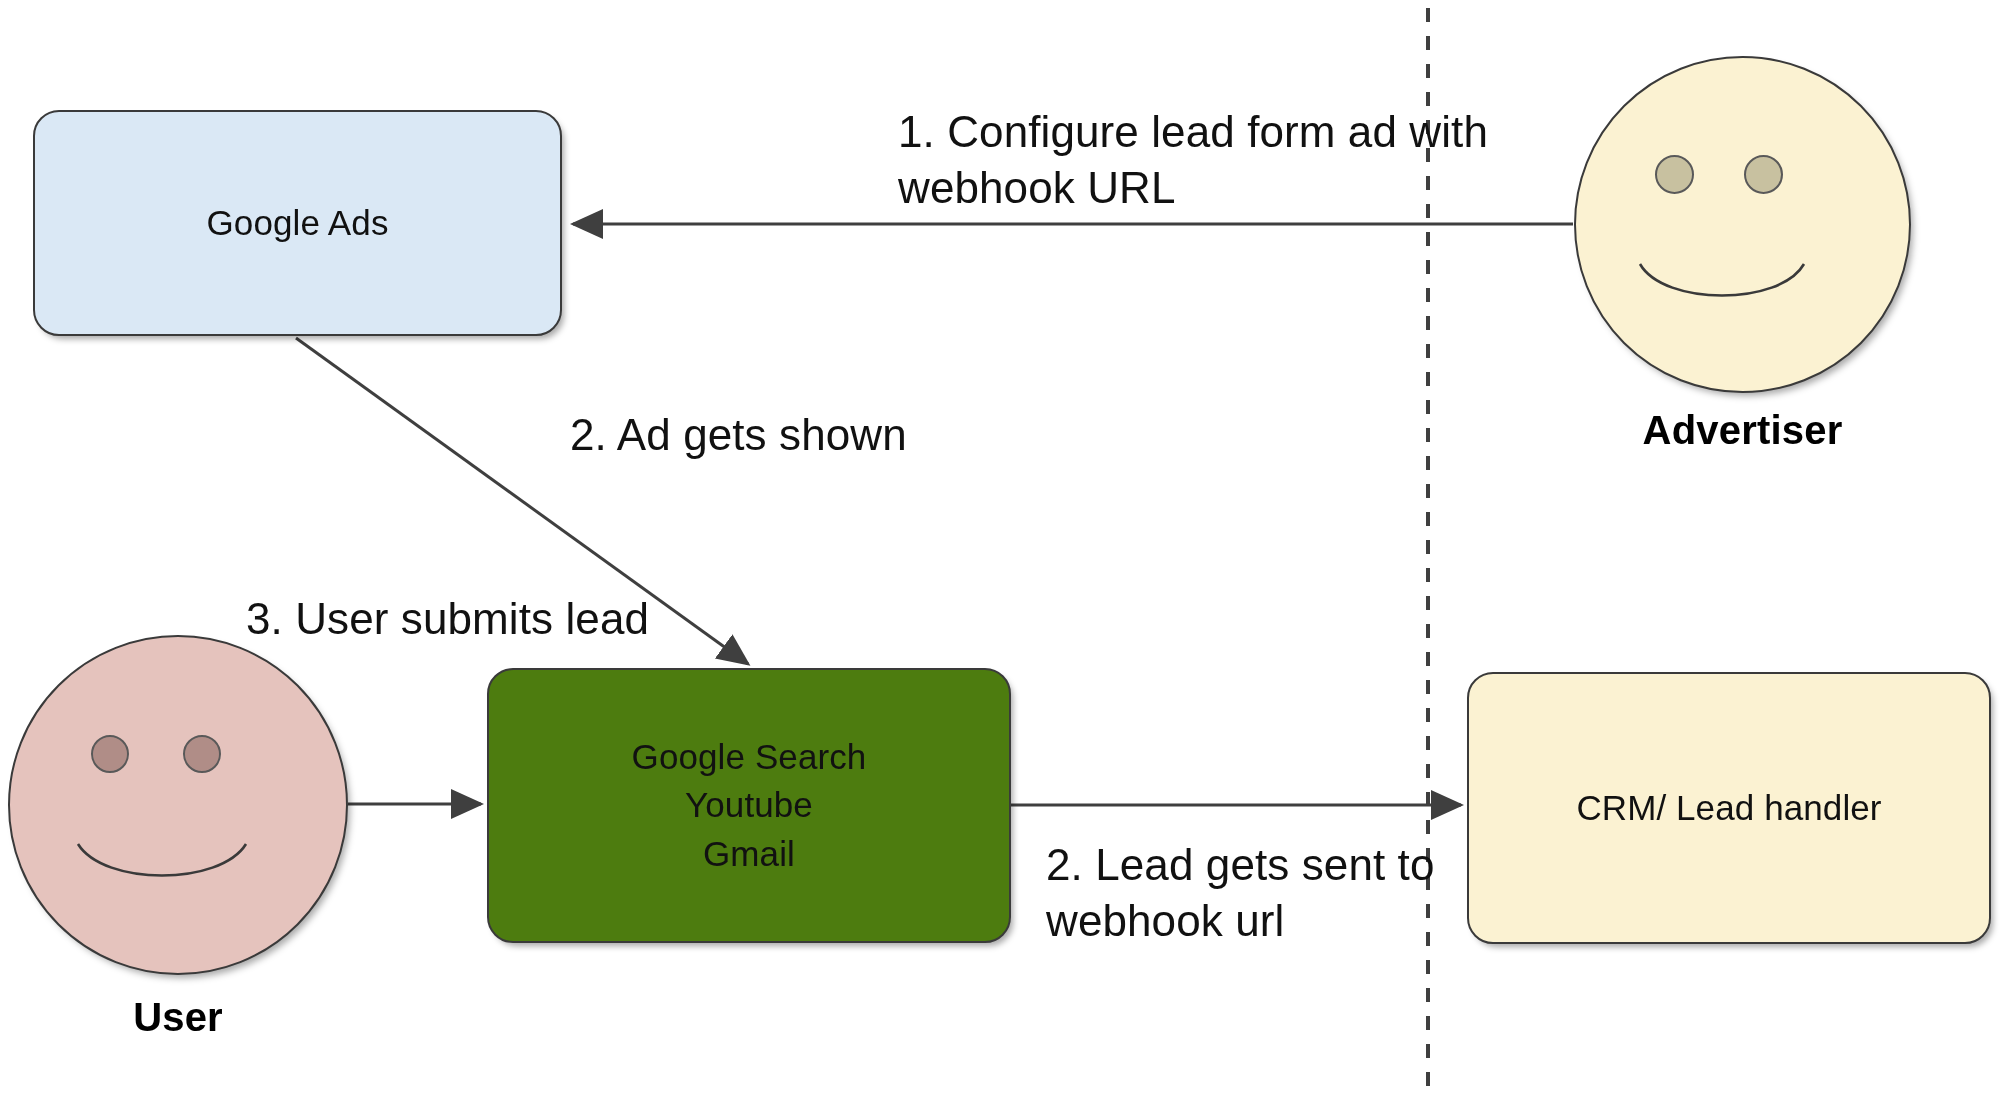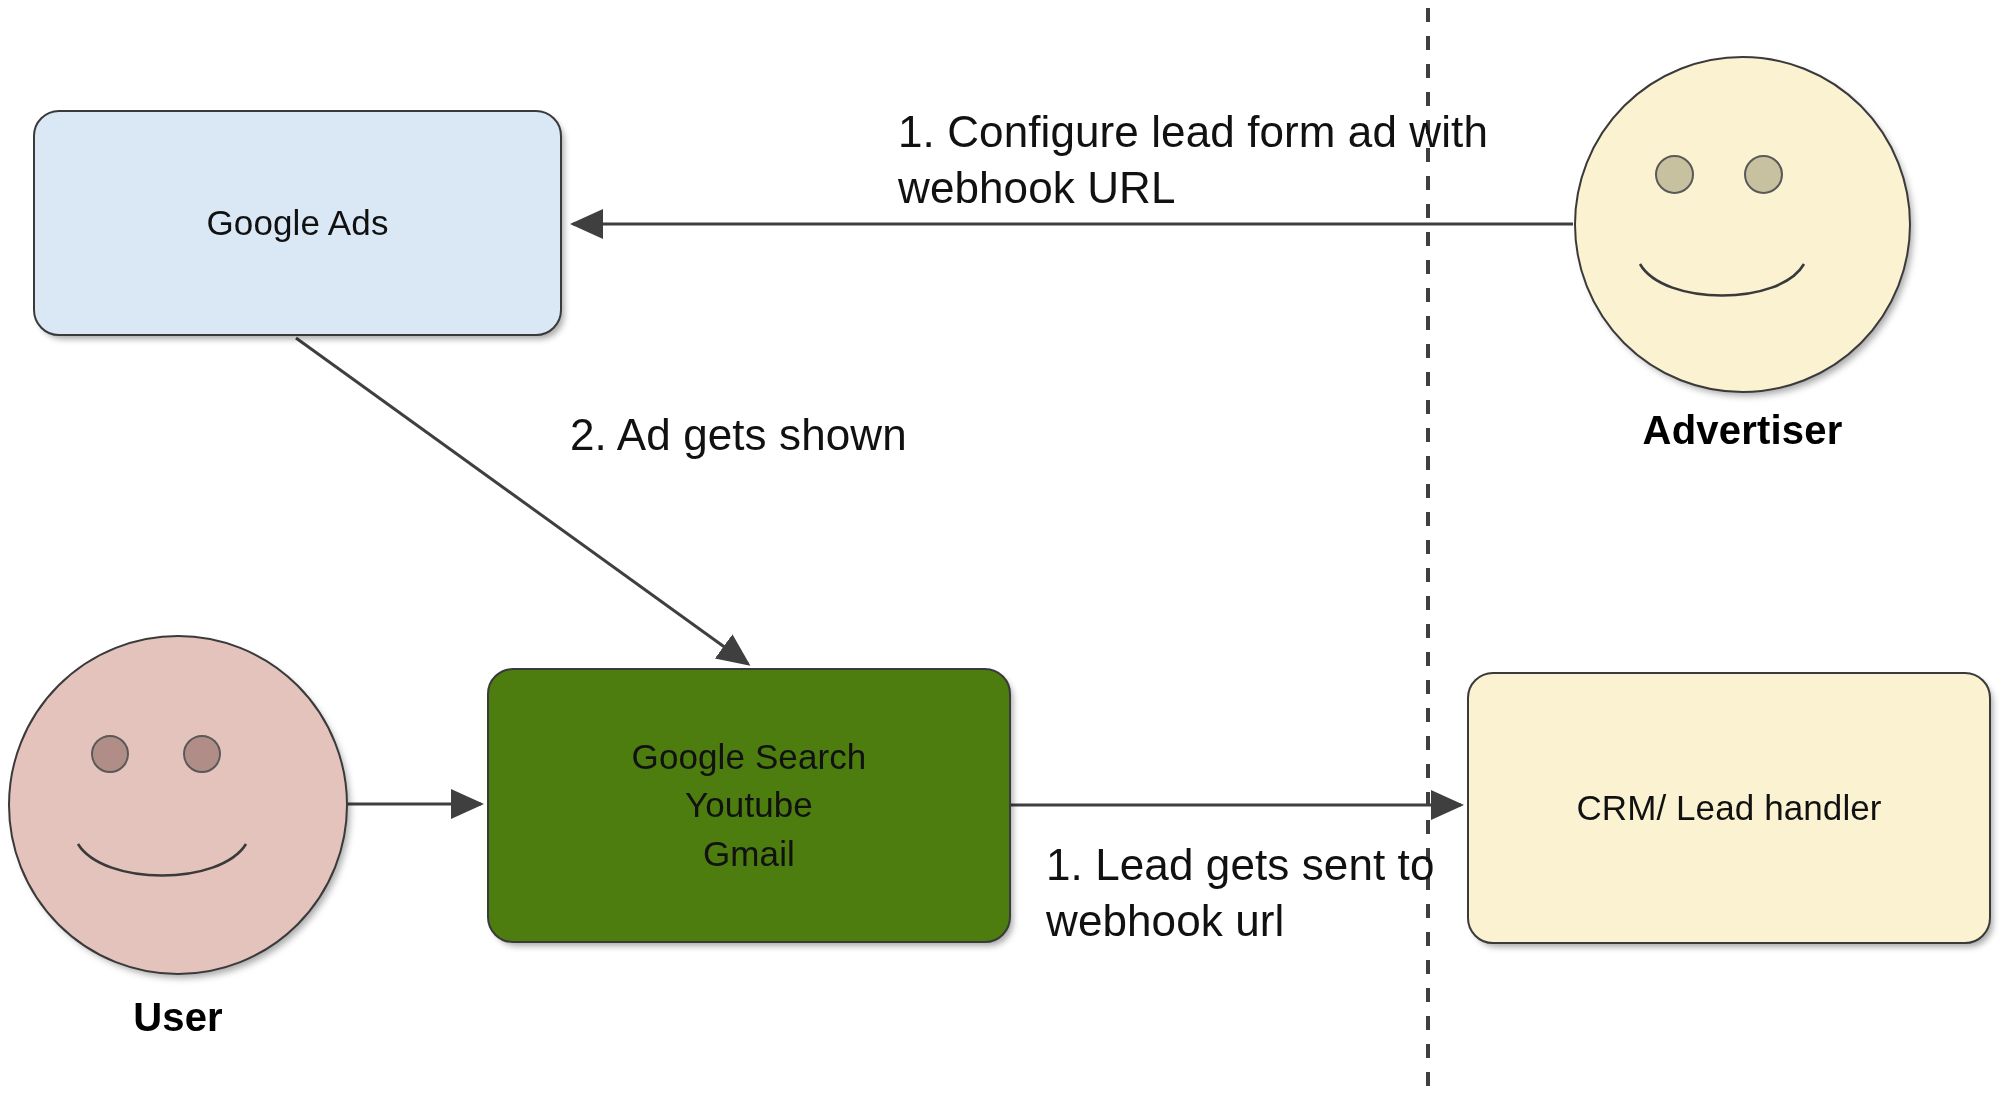--- a/index.html
+++ b/index.html
@@ -158,17 +158,18 @@
       <path d="M2,2 C28,44 144,44 170,2" fill="none" stroke="#3a3a3a" stroke-width="2.6"></path>
     </svg>
   </div>
   <div class="actor-caption" id="caption-user">User</div>
 
   <div class="edge-label" id="label-step-1">1.  Configure lead form ad with
 webhook URL</div>
 
   <div class="edge-label" id="label-step-2">2.  Ad gets shown</div>
 
+  <div class="edge-label" id="label-step-3">3.  User submits lead</div>
 
-  <div class="edge-label" id="label-step-4">1.  Lead gets sent to
+  <div class="edge-label" id="label-step-4">2.  Lead gets sent to
 webhook url</div>
 
 </div>
 
 </body></html>

